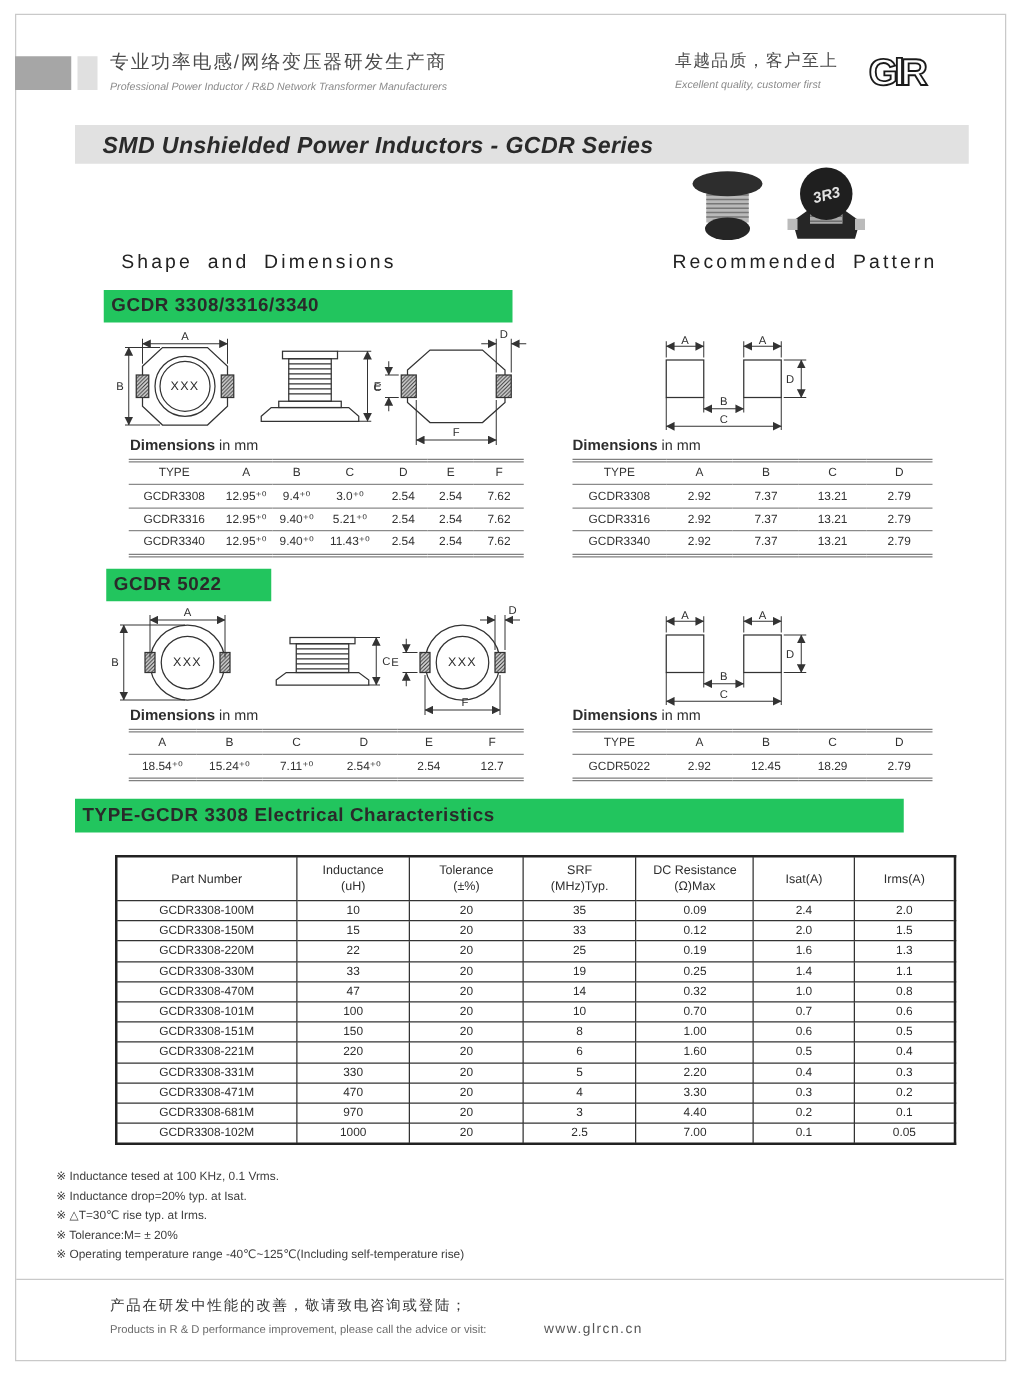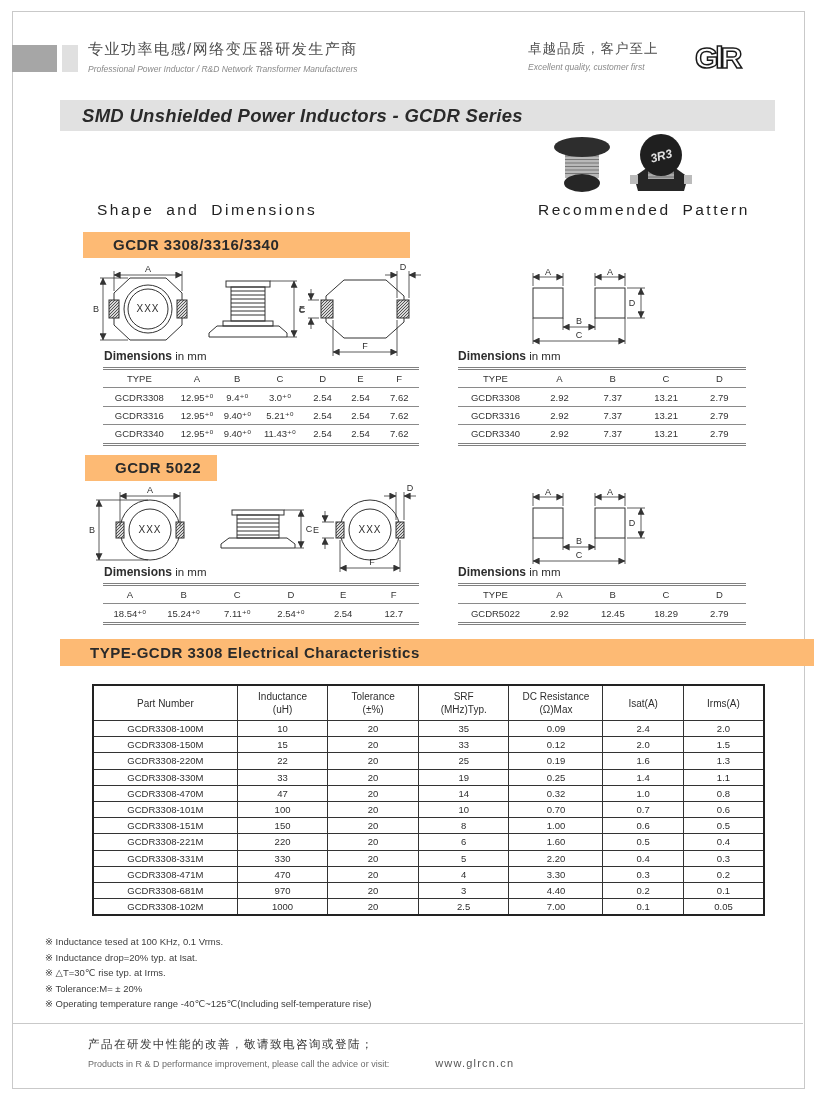--- a/index.html
+++ b/index.html
@@ -11,42 +11,42 @@
   .abs{position:absolute;}
   .page-frame{left:12px;top:11px;width:791px;height:1076px;border:1px solid #c9c9c9;}
   .footer-rule{left:13px;top:1023px;width:790px;height:1px;background:#c9c9c9;}
 
   
   .sq-dark{left:12px;top:45px;width:45px;height:27px;background:#a6a6a6;}
   .sq-light{left:62px;top:45px;width:16px;height:27px;background:#e0e0e0;}
   .company{left:88px;top:40px;}
   .company .cn{font-size:15px;color:#4c4c4c;letter-spacing:1.5px;}
   .company .en{font-size:8.5px;font-style:italic;color:#8a8a8a;margin-top:5px;}
-  .slogan{left:528px;top:40px;}
+  .slogan{left:540px;top:40px;}
   .slogan .cn{font-size:13.5px;color:#4c4c4c;letter-spacing:1px;}
   .slogan .en{font-size:8.5px;font-style:italic;color:#8a8a8a;margin-top:4px;}
   .logo{left:694px;top:39px;width:58px;height:38px;}
 
   
   .title-bar{left:60px;top:100px;width:715px;height:31px;background:#e1e1e1;
     font-size:18.5px;font-weight:bold;font-style:italic;color:#2a2a2a;
     line-height:32px;padding-left:22px;box-sizing:border-box;letter-spacing:.3px;}
 
   .photo1{left:550px;top:136px;}
   .photo2{left:624px;top:133px;}
 
   .col-head{font-size:15.5px;color:#222;letter-spacing:2.5px;word-spacing:5px;}
   .h-shape{left:97px;top:201px;}
   .h-pattern{left:538px;top:201px;}
 
-  .sec-bar{background:#fdba74;font-size:15px;font-weight:bold;color:#2a2a2a;
-    line-height:26px;height:26px;padding-left:30px;box-sizing:border-box;letter-spacing:.5px;}
+  .sec-bar{background:#22c55e;font-size:15px;font-weight:bold;color:#2a2a2a;
+    line-height:26px;height:26px;padding-left:6px;box-sizing:border-box;letter-spacing:.5px;}
   .bar-3308{left:83px;top:232px;width:327px;}
   .bar-5022{left:85px;top:455px;width:132px;}
-  .bar-elec{left:60px;top:639px;width:754px;height:27px;line-height:27px;}
+  .bar-elec{left:60px;top:639px;width:663px;height:27px;line-height:27px;}
 
   .dimcap{font-size:11.5px;color:#2e2e2e;}
   .dimcap .dc-b{font-weight:bold;font-size:12px;}
   .cap-3308-l{left:104px;top:349px;}
   .cap-3308-r{left:458px;top:349px;}
   .cap-5022-l{left:104px;top:565px;}
   .cap-5022-r{left:458px;top:565px;}
 
   
   .dim-table{border-collapse:collapse;font-size:9.5px;color:#333;

